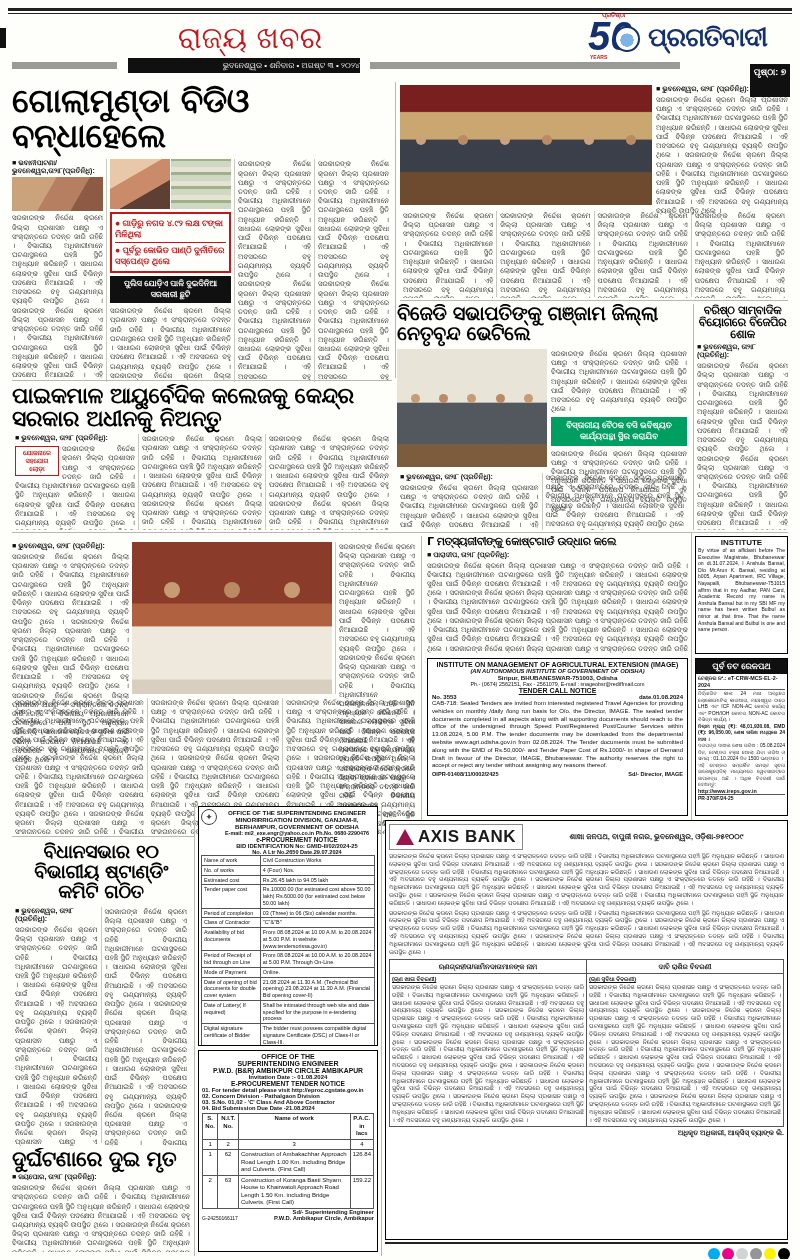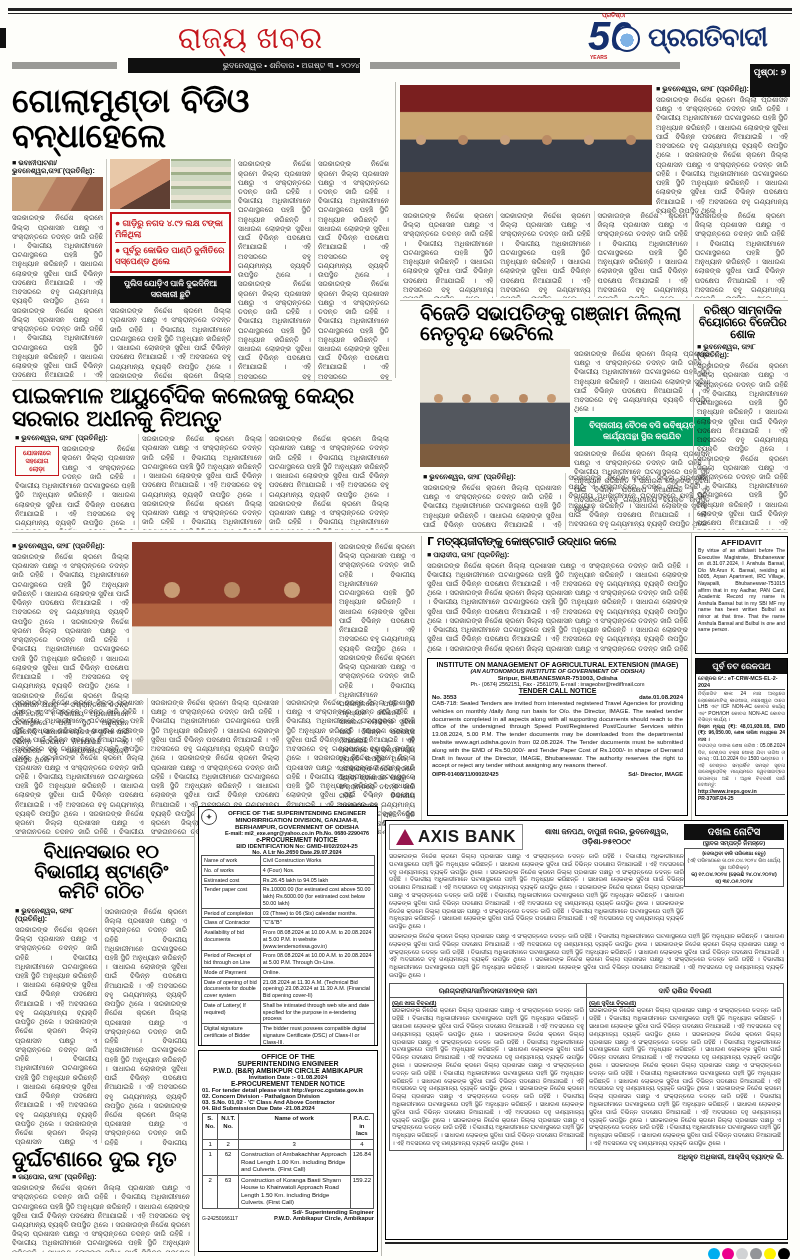--- a/index.html
+++ b/index.html
@@ -119,21 +119,21 @@
     <div class="cols" style="height:86px;margin-top:4px">
       <div class="col fill">ସରକାରଙ୍କ ନିର୍ଦ୍ଦେଶ କ୍ରମେ ଜିଲ୍ଲା ପ୍ରଶାସନ ପକ୍ଷରୁ ଏ ସଂକ୍ରାନ୍ତରେ ତଦନ୍ତ ଜାରି ରହିଛି । ବିଭାଗୀୟ ଅଧିକାରୀମାନେ ଘଟଣାସ୍ଥଳରେ ପହଞ୍ଚି ସ୍ଥିତି ଅନୁଧ୍ୟାନ କରିଛନ୍ତି । ସାଧାରଣ ଲୋକଙ୍କ ସୁବିଧା ପାଇଁ ବିଭିନ୍ନ ପଦକ୍ଷେପ ନିଆଯାଇଛି । ଏହି ଅବସରରେ ବହୁ ଗଣ୍ୟମାନ୍ୟ ବ୍ୟକ୍ତି ଉପସ୍ଥିତ ଥିଲେ । ସରକାରଙ୍କ ନିର୍ଦ୍ଦେଶ କ୍ରମେ ଜିଲ୍ଲା ପ୍ରଶାସନ ପକ୍ଷରୁ ଏ ସଂକ୍ରାନ୍ତରେ ତଦନ୍ତ ଜାରି ରହିଛି । ବିଭାଗୀୟ ଅଧିକାରୀମାନେ ଘଟଣାସ୍ଥଳରେ ପହଞ୍ଚି ସ୍ଥିତି ଅନୁଧ୍ୟାନ କରିଛନ୍ତି । ସାଧାରଣ ଲୋକଙ୍କ ସୁବିଧା ପାଇଁ ବିଭିନ୍ନ ପଦକ୍ଷେପ ନିଆଯାଇଛି । ଏହି ଅବସରରେ ବହୁ ଗଣ୍ୟମାନ୍ୟ ବ୍ୟକ୍ତି ଉପସ୍ଥିତ ଥିଲେ ।</div>
       <div class="col fill">ସରକାରଙ୍କ ନିର୍ଦ୍ଦେଶ କ୍ରମେ ଜିଲ୍ଲା ପ୍ରଶାସନ ପକ୍ଷରୁ ଏ ସଂକ୍ରାନ୍ତରେ ତଦନ୍ତ ଜାରି ରହିଛି । ବିଭାଗୀୟ ଅଧିକାରୀମାନେ ଘଟଣାସ୍ଥଳରେ ପହଞ୍ଚି ସ୍ଥିତି ଅନୁଧ୍ୟାନ କରିଛନ୍ତି । ସାଧାରଣ ଲୋକଙ୍କ ସୁବିଧା ପାଇଁ ବିଭିନ୍ନ ପଦକ୍ଷେପ ନିଆଯାଇଛି । ଏହି ଅବସରରେ ବହୁ ଗଣ୍ୟମାନ୍ୟ ବ୍ୟକ୍ତି ଉପସ୍ଥିତ ଥିଲେ । ସରକାରଙ୍କ ନିର୍ଦ୍ଦେଶ କ୍ରମେ ଜିଲ୍ଲା ପ୍ରଶାସନ ପକ୍ଷରୁ ଏ ସଂକ୍ରାନ୍ତରେ ତଦନ୍ତ ଜାରି ରହିଛି । ବିଭାଗୀୟ ଅଧିକାରୀମାନେ ଘଟଣାସ୍ଥଳରେ ପହଞ୍ଚି ସ୍ଥିତି ଅନୁଧ୍ୟାନ କରିଛନ୍ତି । ସାଧାରଣ ଲୋକଙ୍କ ସୁବିଧା ପାଇଁ ବିଭିନ୍ନ ପଦକ୍ଷେପ ନିଆଯାଇଛି । ଏହି ଅବସରରେ ବହୁ ଗଣ୍ୟମାନ୍ୟ ବ୍ୟକ୍ତି ଉପସ୍ଥିତ ଥିଲେ ।</div>
       <div class="col fill">ସରକାରଙ୍କ ନିର୍ଦ୍ଦେଶ କ୍ରମେ ଜିଲ୍ଲା ପ୍ରଶାସନ ପକ୍ଷରୁ ଏ ସଂକ୍ରାନ୍ତରେ ତଦନ୍ତ ଜାରି ରହିଛି । ବିଭାଗୀୟ ଅଧିକାରୀମାନେ ଘଟଣାସ୍ଥଳରେ ପହଞ୍ଚି ସ୍ଥିତି ଅନୁଧ୍ୟାନ କରିଛନ୍ତି । ସାଧାରଣ ଲୋକଙ୍କ ସୁବିଧା ପାଇଁ ବିଭିନ୍ନ ପଦକ୍ଷେପ ନିଆଯାଇଛି । ଏହି ଅବସରରେ ବହୁ ଗଣ୍ୟମାନ୍ୟ ବ୍ୟକ୍ତି ଉପସ୍ଥିତ ଥିଲେ । ସରକାରଙ୍କ ନିର୍ଦ୍ଦେଶ କ୍ରମେ ଜିଲ୍ଲା ପ୍ରଶାସନ ପକ୍ଷରୁ ଏ ସଂକ୍ରାନ୍ତରେ ତଦନ୍ତ ଜାରି ରହିଛି । ବିଭାଗୀୟ ଅଧିକାରୀମାନେ ଘଟଣାସ୍ଥଳରେ ପହଞ୍ଚି ସ୍ଥିତି ଅନୁଧ୍ୟାନ କରିଛନ୍ତି । ସାଧାରଣ ଲୋକଙ୍କ ସୁବିଧା ପାଇଁ ବିଭିନ୍ନ ପଦକ୍ଷେପ ନିଆଯାଇଛି । ଏହି ଅବସରରେ ବହୁ ଗଣ୍ୟମାନ୍ୟ ବ୍ୟକ୍ତି ଉପସ୍ଥିତ ଥିଲେ ।</div>
       <div class="col fill">ସରକାରଙ୍କ ନିର୍ଦ୍ଦେଶ କ୍ରମେ ଜିଲ୍ଲା ପ୍ରଶାସନ ପକ୍ଷରୁ ଏ ସଂକ୍ରାନ୍ତରେ ତଦନ୍ତ ଜାରି ରହିଛି । ବିଭାଗୀୟ ଅଧିକାରୀମାନେ ଘଟଣାସ୍ଥଳରେ ପହଞ୍ଚି ସ୍ଥିତି ଅନୁଧ୍ୟାନ କରିଛନ୍ତି । ସାଧାରଣ ଲୋକଙ୍କ ସୁବିଧା ପାଇଁ ବିଭିନ୍ନ ପଦକ୍ଷେପ ନିଆଯାଇଛି । ଏହି ଅବସରରେ ବହୁ ଗଣ୍ୟମାନ୍ୟ ବ୍ୟକ୍ତି ଉପସ୍ଥିତ ଥିଲେ । ସରକାରଙ୍କ ନିର୍ଦ୍ଦେଶ କ୍ରମେ ଜିଲ୍ଲା ପ୍ରଶାସନ ପକ୍ଷରୁ ଏ ସଂକ୍ରାନ୍ତରେ ତଦନ୍ତ ଜାରି ରହିଛି । ବିଭାଗୀୟ ଅଧିକାରୀମାନେ ଘଟଣାସ୍ଥଳରେ ପହଞ୍ଚି ସ୍ଥିତି ଅନୁଧ୍ୟାନ କରିଛନ୍ତି । ସାଧାରଣ ଲୋକଙ୍କ ସୁବିଧା ପାଇଁ ବିଭିନ୍ନ ପଦକ୍ଷେପ ନିଆଯାଇଛି । ଏହି ଅବସରରେ ବହୁ ଗଣ୍ୟମାନ୍ୟ ବ୍ୟକ୍ତି ଉପସ୍ଥିତ ଥିଲେ ।</div>
     </div>
   </div>
 
   <div class="hline" style="left:400px;top:300px;width:388px"></div>
 
-  <div class="abs" style="left:420px;top:304px;width:290px;height:226px">
+  <div class="abs" style="left:397px;top:304px;width:290px;height:226px">
     <div class="hl" style="font-size:19.5px">ବିଜେଡି ସଭାପତିଙ୍କୁ ଗଞ୍ଜାମ ଜିଲ୍ଲା ନେତୃବୃନ୍ଦ ଭେଟିଲେ</div>
     <div style="display:flex;margin-top:4px;height:120px">
       <div class="photo" style="width:150px;height:118px;background:linear-gradient(180deg,#e9e4d8 0 45%,#53575e 46% 80%,#7d5c3e 81%)">
         <div style="position:absolute;top:38%;left:4px;right:4px;display:flex;justify-content:space-around">
           <span style="width:9px;height:9px;border-radius:50%;background:#c79b74"></span>
             <span style="width:9px;height:9px;border-radius:50%;background:#b98a64"></span>
             <span style="width:9px;height:9px;border-radius:50%;background:#c79b74"></span>
             <span style="width:9px;height:9px;border-radius:50%;background:#b98a64"></span>
             <span style="width:9px;height:9px;border-radius:50%;background:#c79b74"></span>
         </div>
@@ -223,21 +223,21 @@
     <div class="tiny">CAB-718: Sealed Tenders are invited from interested registered Travel Agencies for providing vehicles on monthly /daily /long run basis for O/o. the Director, IMAGE. The sealed tender documents completed in all aspects along with all supporting documents should reach to the office of the undersigned through Speed Post/Registered Post/Courier Services within 13.08.2024, 5.00 P.M. The tender documents may be downloaded from the departmental website www.agri.odisha.gov.in from 02.08.2024. The Tender documents must be submitted along with the EMD of Rs.50,000/- and Tender Paper Cost of Rs.1000/- in shape of Demand Draft in favour of the Director, IMAGE, Bhubaneswar. The authority reserves the right to accept or reject any tender without assigning any reasons thereof.</div>
     <div style="display:flex;justify-content:space-between;font-size:5.6px;font-weight:bold;margin-top:1px">
       <span>OIPR-01408/11/0002/2425</span>
       <span>Sd/- Director, IMAGE</span>
     </div>
   </div>
 
   <div class="vline" style="left:691px;top:532px;height:302px"></div>
 
   <div class="abs notice" style="left:695px;top:536px;width:93px;height:118px;padding:1px 2px;border-width:1px">
-    <div class="ttl" style="font-size:8px">AFFIDAVIT</div>
+    <div class="ttl" style="font-size:8px">INSTITUTE</div>
     <div class="tiny" style="font-size:5.1px">By virtue of an affidavit before The Executive Magistrate, Bhubaneswar on dt.31.07.2024, I Anshula Bansal, D/o Mr.Arun K. Bansal, residing at b005, Arpan Apartment, IRC Village, Nayapalli, Bhubaneswar-751015 affirm that in my Aadhar, PAN Card, Academic Record my name is Anshula Bansal but in my SBI MF my name has been written Bulbul as minor at that time. That the name Anshula Bansal and Bulbul is one and same person.</div>
   </div>
 
   <div class="abs notice" style="left:695px;top:658px;width:93px;height:158px;padding:0;border-width:1px">
     <div class="black-box" style="font-size:8.5px;padding:2px 0">ପୂର୍ବ ତଟ ରେଳପଥ</div>
     <div style="padding:1px 2px">
       <div style="font-size:5.4px;font-weight:bold;border-bottom:1px solid #555;padding-bottom:1px">ଟେଣ୍ଡର ନଂ.: eT-CRW-MCS-EL-2-2024</div>
       <div class="tiny" style="font-size:5px">ନିର୍ଦ୍ଧାରିତ କାଳ: 24 ମାସ ଅବଧିରେ ଲୋକୋମୋଟିଭ୍ କାରଖାନା, ମଞ୍ଚେଶ୍ୱର ଠାରେ LHB ଏବଂ ICF NON-AC କୋଚର କାର୍ଯ୍ୟ ଏବଂ POH/IOH କୋଚର NON-AC କୋଚର ବିଭିନ୍ନ କାର୍ଯ୍ୟ ।</div>
       <div class="tiny" style="font-size:5px;font-weight:bold">ନିଲାମ ମୂଲ୍ୟ (₹): 48,01,930.08, EMD (₹): 96,050.00, ଶେଷ ତାରିଖ ମଧ୍ୟରେ 24 ମାସ ।</div>
       <div class="tiny" style="font-size:5px">ଦରପତ୍ର ଦାଖଲ ଶେଷ ତାରିଖ : 05.08.2024 ଦିନ, ଟେଣ୍ଡର ବକ୍ସ ଖୋଲା ଯିବା ତାରିଖ ଓ ସମୟ : 01.10.2024 ଦିନ 1500 ଘଣ୍ଟାରେ ।</div>
@@ -386,30 +386,20 @@
       <div style="flex:1">
         <div style="display:flex;gap:6px;align-items:center">
           <div class="axis-logo">
             <div class="axis-mark"></div>
             <span class="axis-word">AXIS BANK</span>
           </div>
           <div style="flex:1;font-size:7.5px;font-weight:bold;text-align:center">ଶାଖା ଜନପଥ, ବାପୁଜୀ ନଗର, ଭୁବନେଶ୍ୱର, ଓଡ଼ିଶା-୭୫୧୦୦୯</div>
         </div>
         <div class="tiny" style="margin-top:3px">ସରକାରଙ୍କ ନିର୍ଦ୍ଦେଶ କ୍ରମେ ଜିଲ୍ଲା ପ୍ରଶାସନ ପକ୍ଷରୁ ଏ ସଂକ୍ରାନ୍ତରେ ତଦନ୍ତ ଜାରି ରହିଛି । ବିଭାଗୀୟ ଅଧିକାରୀମାନେ ଘଟଣାସ୍ଥଳରେ ପହଞ୍ଚି ସ୍ଥିତି ଅନୁଧ୍ୟାନ କରିଛନ୍ତି । ସାଧାରଣ ଲୋକଙ୍କ ସୁବିଧା ପାଇଁ ବିଭିନ୍ନ ପଦକ୍ଷେପ ନିଆଯାଇଛି । ଏହି ଅବସରରେ ବହୁ ଗଣ୍ୟମାନ୍ୟ ବ୍ୟକ୍ତି ଉପସ୍ଥିତ ଥିଲେ । ସରକାରଙ୍କ ନିର୍ଦ୍ଦେଶ କ୍ରମେ ଜିଲ୍ଲା ପ୍ରଶାସନ ପକ୍ଷରୁ ଏ ସଂକ୍ରାନ୍ତରେ ତଦନ୍ତ ଜାରି ରହିଛି । ବିଭାଗୀୟ ଅଧିକାରୀମାନେ ଘଟଣାସ୍ଥଳରେ ପହଞ୍ଚି ସ୍ଥିତି ଅନୁଧ୍ୟାନ କରିଛନ୍ତି । ସାଧାରଣ ଲୋକଙ୍କ ସୁବିଧା ପାଇଁ ବିଭିନ୍ନ ପଦକ୍ଷେପ ନିଆଯାଇଛି । ଏହି ଅବସରରେ ବହୁ ଗଣ୍ୟମାନ୍ୟ ବ୍ୟକ୍ତି ଉପସ୍ଥିତ ଥିଲେ । ସରକାରଙ୍କ ନିର୍ଦ୍ଦେଶ କ୍ରମେ ଜିଲ୍ଲା ପ୍ରଶାସନ ପକ୍ଷରୁ ଏ ସଂକ୍ରାନ୍ତରେ ତଦନ୍ତ ଜାରି ରହିଛି । ବିଭାଗୀୟ ଅଧିକାରୀମାନେ ଘଟଣାସ୍ଥଳରେ ପହଞ୍ଚି ସ୍ଥିତି ଅନୁଧ୍ୟାନ କରିଛନ୍ତି । ସାଧାରଣ ଲୋକଙ୍କ ସୁବିଧା ପାଇଁ ବିଭିନ୍ନ ପଦକ୍ଷେପ ନିଆଯାଇଛି । ଏହି ଅବସରରେ ବହୁ ଗଣ୍ୟମାନ୍ୟ ବ୍ୟକ୍ତି ଉପସ୍ଥିତ ଥିଲେ । ସରକାରଙ୍କ ନିର୍ଦ୍ଦେଶ କ୍ରମେ ଜିଲ୍ଲା ପ୍ରଶାସନ ପକ୍ଷରୁ ଏ ସଂକ୍ରାନ୍ତରେ ତଦନ୍ତ ଜାରି ରହିଛି । ବିଭାଗୀୟ ଅଧିକାରୀମାନେ ଘଟଣାସ୍ଥଳରେ ପହଞ୍ଚି ସ୍ଥିତି ଅନୁଧ୍ୟାନ କରିଛନ୍ତି । ସାଧାରଣ ଲୋକଙ୍କ ସୁବିଧା ପାଇଁ ବିଭିନ୍ନ ପଦକ୍ଷେପ ନିଆଯାଇଛି । ଏହି ଅବସରରେ ବହୁ ଗଣ୍ୟମାନ୍ୟ ବ୍ୟକ୍ତି ଉପସ୍ଥିତ ଥିଲେ ।</div>
       </div>
-      <div style="width:100px">
-        <div class="black-box" style="font-size:10px;padding:2px 0">ଦଖଲ ନୋଟିସ</div>
-        <div style="font-size:6px;font-weight:bold;text-align:center">(ସ୍ଥାବର ସମ୍ପତ୍ତି ନିମନ୍ତେ)</div>
-        <div style="border:1px solid #555;padding:1px 2px;margin-top:1px">
-          <div style="font-size:5.2px;font-weight:bold;text-align:center">(ଦେଉଥିବା ବାକି ପରିଶୋଧ ହେତୁ)</div>
-          <div style="font-size:5.2px;text-align:center">(ଏହି ପରିମାଣରେ ତା.୦୭.୦୪.୨୦୨୪ ରିଖ ଧାର୍ଯ୍ୟ ସୁଧ ଅତିରିକ୍ତ)</div>
-          <div style="font-size:5.4px;font-weight:bold;text-align:center">କ) ୧୯.୦୪.୨୦୨୪ (ହେଉଛି ୨୪.୦୪.୨୦୨୪)</div>
-          <div style="font-size:5.4px;font-weight:bold;text-align:center">ଖ) ୩୧.୦୬.୨୦୨୪</div>
-        </div>
-      </div>
     </div>
     <div class="tiny" style="margin-top:2px">ସରକାରଙ୍କ ନିର୍ଦ୍ଦେଶ କ୍ରମେ ଜିଲ୍ଲା ପ୍ରଶାସନ ପକ୍ଷରୁ ଏ ସଂକ୍ରାନ୍ତରେ ତଦନ୍ତ ଜାରି ରହିଛି । ବିଭାଗୀୟ ଅଧିକାରୀମାନେ ଘଟଣାସ୍ଥଳରେ ପହଞ୍ଚି ସ୍ଥିତି ଅନୁଧ୍ୟାନ କରିଛନ୍ତି । ସାଧାରଣ ଲୋକଙ୍କ ସୁବିଧା ପାଇଁ ବିଭିନ୍ନ ପଦକ୍ଷେପ ନିଆଯାଇଛି । ଏହି ଅବସରରେ ବହୁ ଗଣ୍ୟମାନ୍ୟ ବ୍ୟକ୍ତି ଉପସ୍ଥିତ ଥିଲେ । ସରକାରଙ୍କ ନିର୍ଦ୍ଦେଶ କ୍ରମେ ଜିଲ୍ଲା ପ୍ରଶାସନ ପକ୍ଷରୁ ଏ ସଂକ୍ରାନ୍ତରେ ତଦନ୍ତ ଜାରି ରହିଛି । ବିଭାଗୀୟ ଅଧିକାରୀମାନେ ଘଟଣାସ୍ଥଳରେ ପହଞ୍ଚି ସ୍ଥିତି ଅନୁଧ୍ୟାନ କରିଛନ୍ତି । ସାଧାରଣ ଲୋକଙ୍କ ସୁବିଧା ପାଇଁ ବିଭିନ୍ନ ପଦକ୍ଷେପ ନିଆଯାଇଛି । ଏହି ଅବସରରେ ବହୁ ଗଣ୍ୟମାନ୍ୟ ବ୍ୟକ୍ତି ଉପସ୍ଥିତ ଥିଲେ । ସରକାରଙ୍କ ନିର୍ଦ୍ଦେଶ କ୍ରମେ ଜିଲ୍ଲା ପ୍ରଶାସନ ପକ୍ଷରୁ ଏ ସଂକ୍ରାନ୍ତରେ ତଦନ୍ତ ଜାରି ରହିଛି । ବିଭାଗୀୟ ଅଧିକାରୀମାନେ ଘଟଣାସ୍ଥଳରେ ପହଞ୍ଚି ସ୍ଥିତି ଅନୁଧ୍ୟାନ କରିଛନ୍ତି । ସାଧାରଣ ଲୋକଙ୍କ ସୁବିଧା ପାଇଁ ବିଭିନ୍ନ ପଦକ୍ଷେପ ନିଆଯାଇଛି । ଏହି ଅବସରରେ ବହୁ ଗଣ୍ୟମାନ୍ୟ ବ୍ୟକ୍ତି ଉପସ୍ଥିତ ଥିଲେ ।</div>
     <table class="ax-tab" style="margin-top:3px">
       <tbody>
           <tr>
         <td class="ax-hdr" style="width:50%">ଋଣଗ୍ରହୀତା/ଜାମିନଦାତାମାନଙ୍କ ନାମ</td>
         <td class="ax-hdr">ଦାବି ରାଶିର ବିବରଣୀ</td>
       </tr>
       <tr>
         <td>

